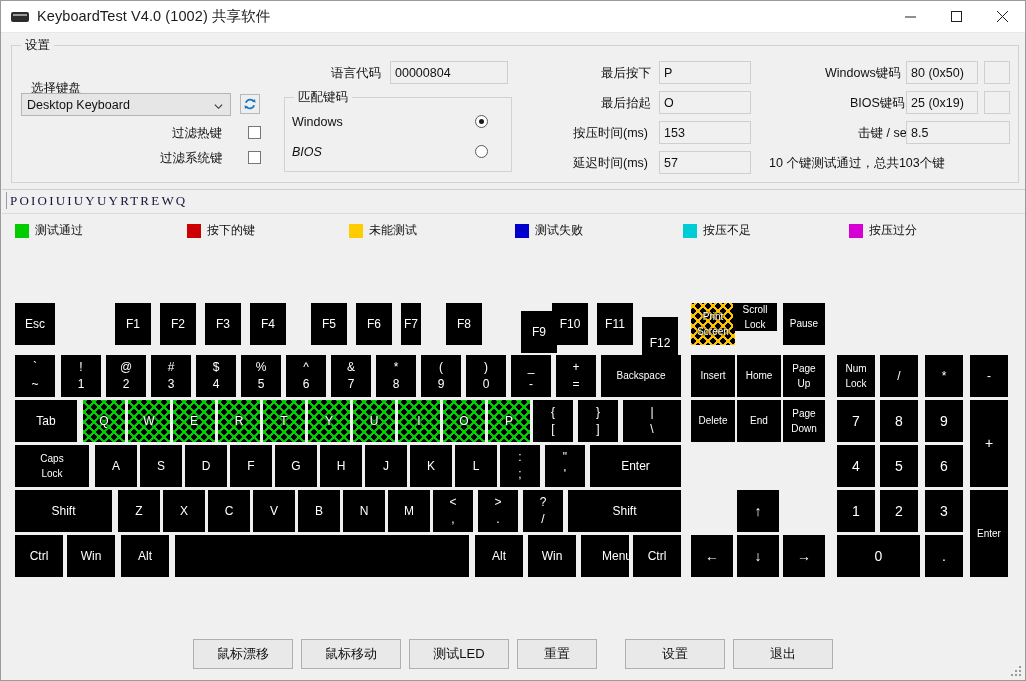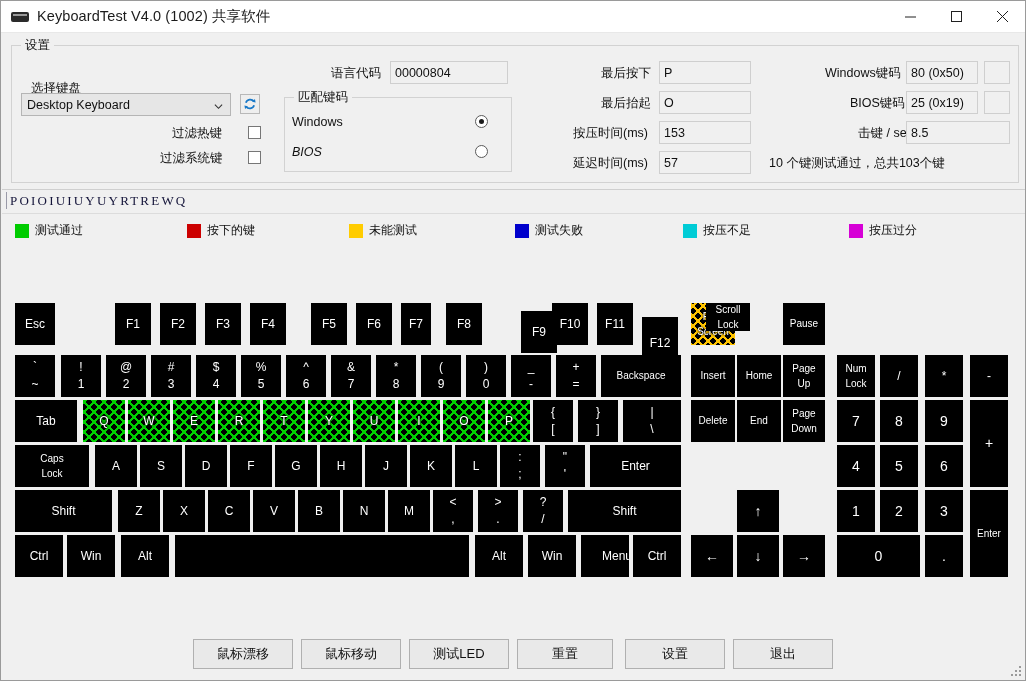--- a/index.html
+++ b/index.html
@@ -234,21 +234,21 @@
       </div>
       <div class="key " style="left: 249px; top: 302px; width: 36px; height: 42px;">
         <span class="l1">F4</span>
       </div>
       <div class="key " style="left: 310px; top: 302px; width: 36px; height: 42px;">
         <span class="l1">F5</span>
       </div>
       <div class="key " style="left: 355px; top: 302px; width: 36px; height: 42px;">
         <span class="l1">F6</span>
       </div>
-      <div class="key " style="left: 400px; top: 302px; width: 30px; height: 42px;">
+      <div class="key " style="left: 400px; top: 302px; width: 20px; height: 42px;">
         <span class="l1">F7</span>
       </div>
       <div class="key " style="left: 445px; top: 302px; width: 36px; height: 42px;">
         <span class="l1">F8</span>
       </div>
       <div class="key " style="left: 506px; top: 310px; width: 36px; height: 42px; margin-left: 14px;">
         <span class="l1">F9</span>
       </div>
       <div class="key " style="left: 551px; top: 302px; width: 36px; height: 42px;">
         <span class="l1">F10</span>
@@ -256,21 +256,21 @@
       <div class="key " style="left: 596px; top: 302px; width: 36px; height: 42px;">
         <span class="l1">F11</span>
       </div>
       <div class="key " style="left: 641px; top: 316px; width: 36px; height: 52px;">
         <span class="l1">F12</span>
       </div>
       <div class="key sm two unt" style="left: 690px; top: 302px; width: 44px; height: 42px;">
         <span class="l1">Print</span>
         <span class="l2">Screen</span>
       </div>
-      <div class="key sm two" style="left: 705px; top: 302px; width: 44px; height: 28px; text-align: right;">
+      <div class="key sm two" style="left: 732px; top: 302px; width: 44px; height: 28px; text-align: right;">
         <span class="l1">Scroll</span>
         <span class="l2">Lock</span>
       </div>
       <div class="key sm" style="left: 782px; top: 302px; width: 42px; height: 42px;">
         <span class="l1">Pause</span>
       </div>
       <div class="key two" style="left: 14px; top: 354px; width: 40px; height: 42px;">
         <span class="l1">`</span>
         <span class="l2">~</span>
       </div>
@@ -562,21 +562,21 @@
   <div id="buttons-host">
       <div class="btn" style="left: 192px; top: 638px; width: 100px;">
         <span>鼠标漂移</span>
       </div>
       <div class="btn" style="left: 300px; top: 638px; width: 100px;">
         <span>鼠标移动</span>
       </div>
       <div class="btn" style="left: 408px; top: 638px; width: 100px;">
         <span>测试LED</span>
       </div>
-      <div class="btn" style="left: 516px; top: 638px; width: 96px;">
+      <div class="btn" style="left: 516px; top: 638px; width: 80px;">
         <span>重置</span>
       </div>
       <div class="btn" style="left: 624px; top: 638px; width: 100px;">
         <span>设置</span>
       </div>
       <div class="btn" style="left: 732px; top: 638px; width: 100px;">
         <span>退出</span>
       </div>
     </div>
 

